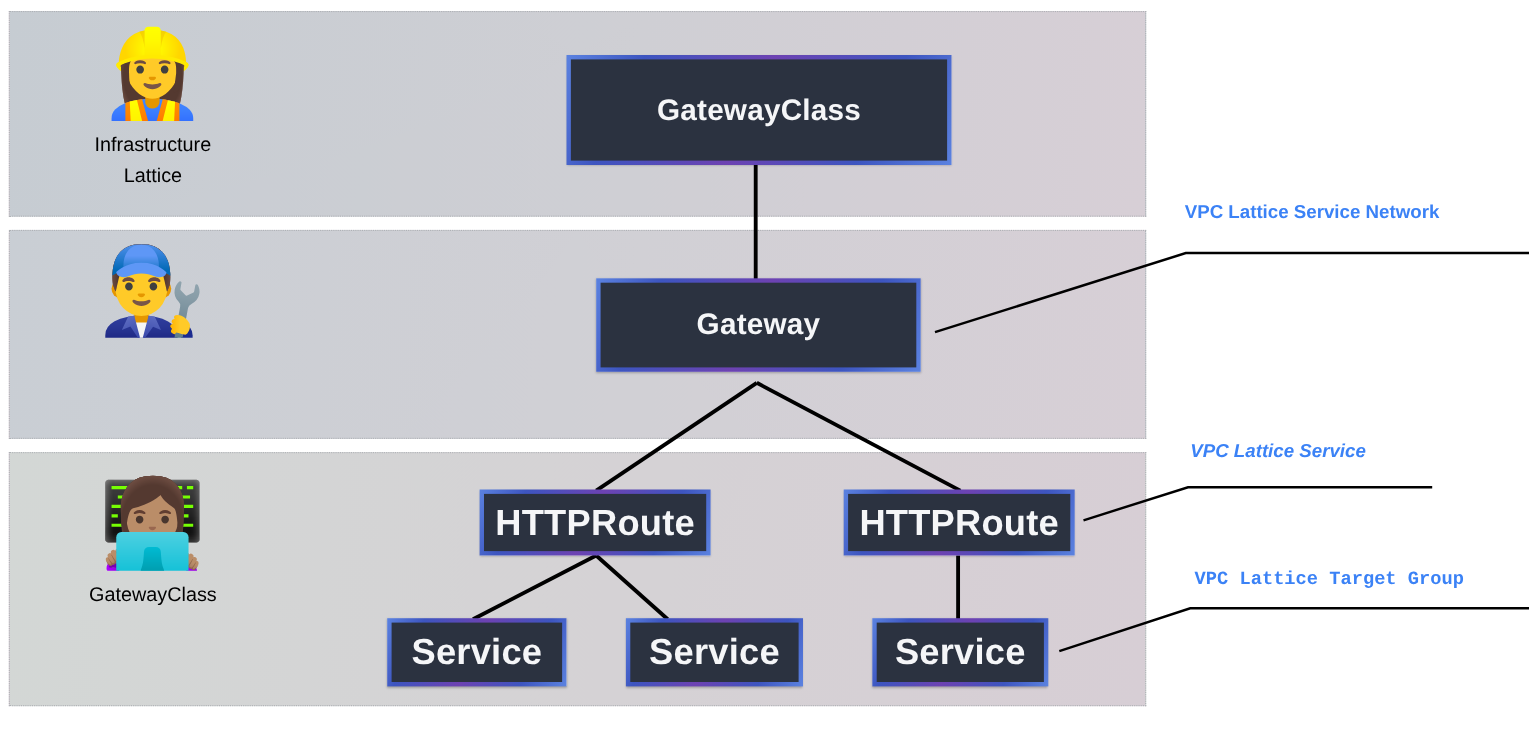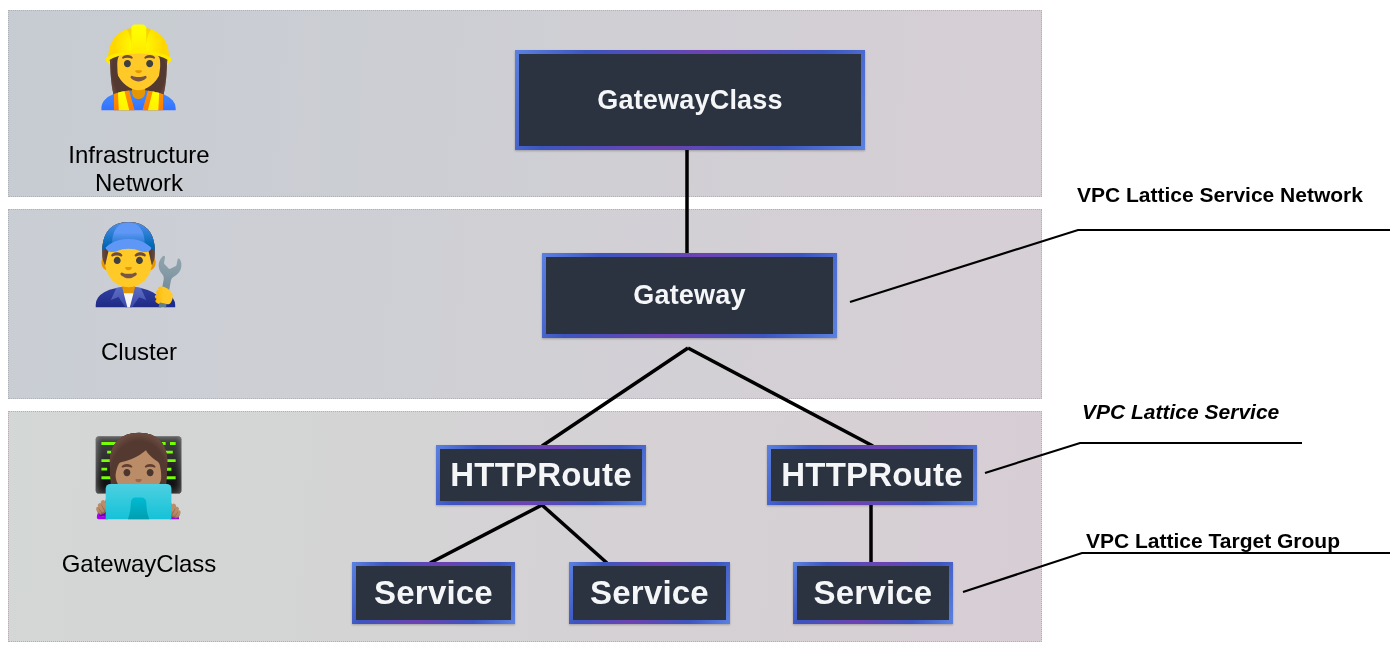--- a/index.html
+++ b/index.html
@@ -29,24 +29,23 @@
     position: absolute;
     left: 30px;
     width: 200px;
     text-align: center;
   }
   .persona .emoji {
     font-size: 78px;
     line-height: 1.25;
   }
   .persona .plabel {
-    font-size: 24px;
+    font-size: 18px;
     line-height: 28px;
     color: #000000;
-    margin-top: 24px;
   }
   .band1 .persona { top: 8px; }
   .band2 .persona { top: 6px; }
   .band3 .persona { top: 16px; }
 
   
   .node {
     position: absolute;
     padding: 4px;
     background: linear-gradient(115deg, #5b82e0 0%, #3d55c0 18%, #6d42b2 48%, #3d55c0 78%, #5b82e0 100%);
@@ -81,49 +80,48 @@
     height: 667px;
     pointer-events: none;
   }
   .wires polyline { fill: none; stroke: #000000; }
   .tree-line { stroke-width: 3.5px; }
   .anno-line { stroke-width: 2.2px; }
 
   
   .anno {
     position: absolute;
-    font-size: 21px;
+    font-size: 17px;
     font-weight: bold;
-    color: #000000;
+    color: #3b82f6;
     white-space: nowrap;
   }
   .anno-service-network { left: 1077px; top: 183px; }
   .anno-service         { left: 1082px; top: 400px; font-style: italic; }
-  .anno-target-group    { left: 1086px; top: 529px; }
+  .anno-target-group    { left: 1086px; top: 518px; font-family: Liberation Mono, monospace; }
 </style>
 </head>
 <body>
 
 <div class="canvas">
 
   <div class="band band1">
     <div class="persona">
       <div class="emoji">👷‍♀️</div>
       <div class="plabel">
         <div>Infrastructure</div>
-        <div>Network</div>
+        <div>Lattice</div>
       </div>
     </div>
   </div>
 
   <div class="band band2">
     <div class="persona">
       <div class="emoji">👨‍🔧</div>
       <div class="plabel">
-        <div>Cluster</div>
       </div>
     </div>
   </div>
 
   <div class="band band3">
     <div class="persona">
       <div class="emoji">👩🏽‍💻</div>
       <div class="plabel">
         <div>GatewayClass</div>
       </div>

